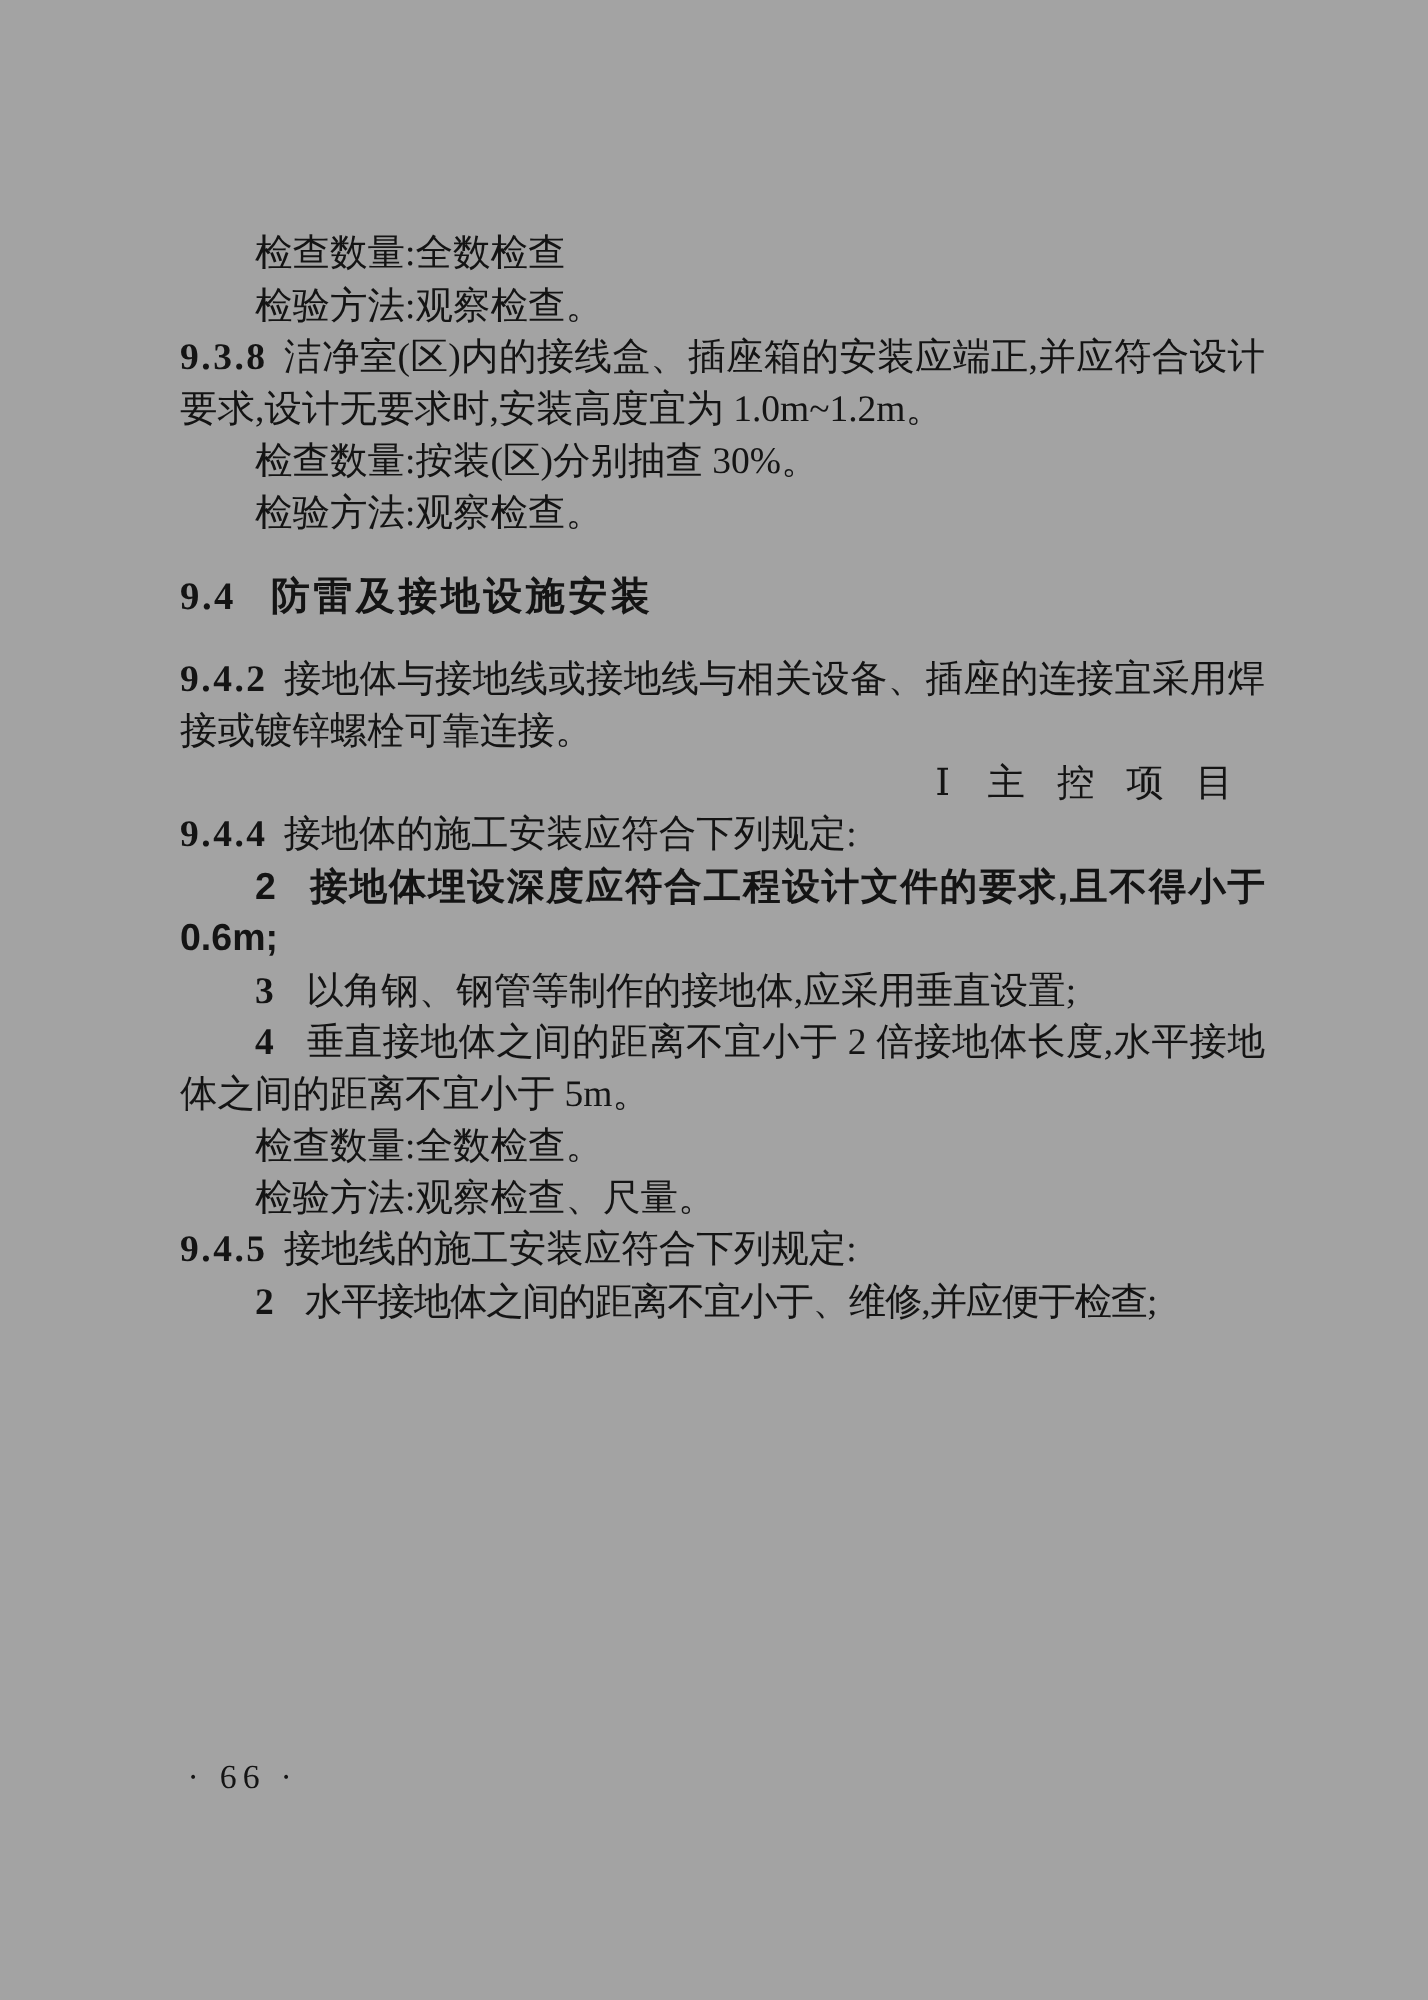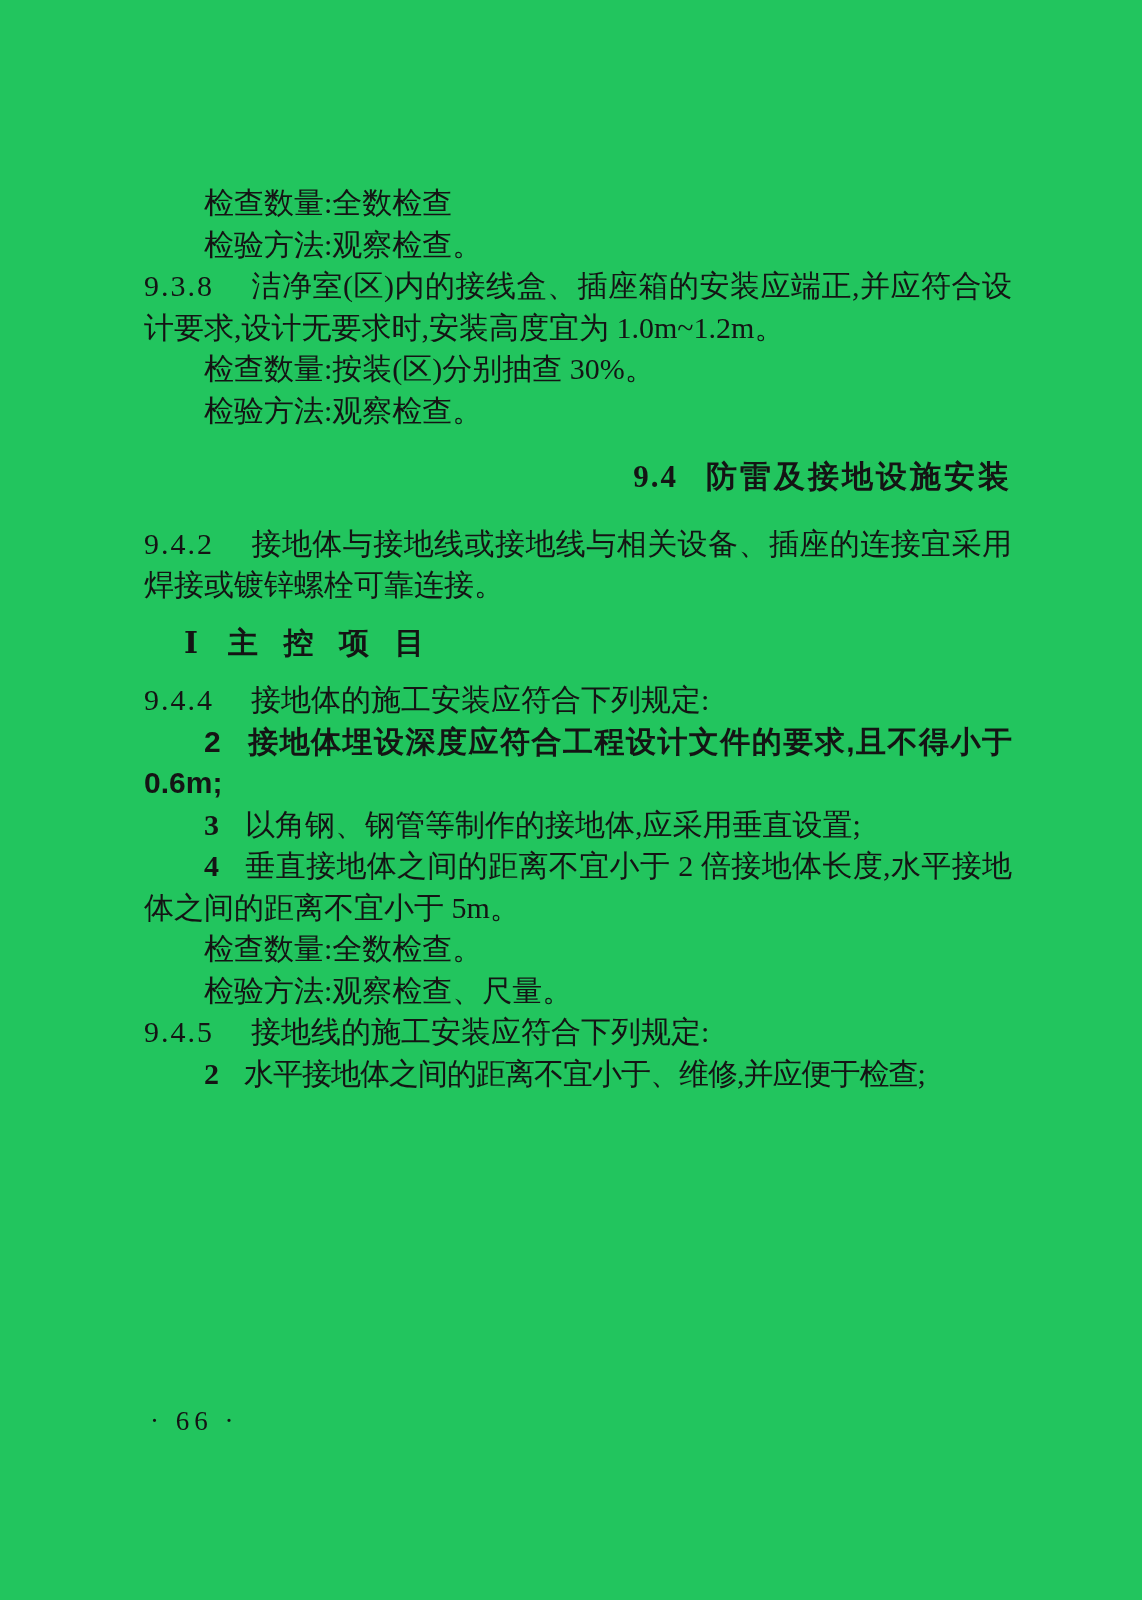--- a/index.html
+++ b/index.html
@@ -1,76 +1,75 @@
 <!DOCTYPE html>
 <html lang="zh"><head>
 <meta charset="utf-8">
 <style>
   html,body{margin:0;padding:0;background:#e8e8e8;}
   .page{
     position:relative;
     width:1142px;height:1600px;
-    background:#22c55e;
+    background:#a3a3a3;
     color:#141414;
     font-family:"Liberation Serif","DejaVu Serif",serif;
     overflow:hidden;
     margin:0 auto;
   }
   .content{
     position:absolute;
     left:144px;top:182px;
     width:868px;
     font-size:30px;
     line-height:41.5px;
   }
   .para{
     margin:0;
     text-align:justify;
   }
   .indent{text-indent:60px;}
   .clause-num{
-    font-weight:normal;
+    font-weight:bold;
     letter-spacing:2px;
-    margin-right:37px;
+    margin-right:13px;
     white-space:nowrap;
   }
   .item{
     margin:0;
     text-align:justify;
     text-indent:60px;
   }
   .item-num{
     font-weight:bold;
     margin-right:26px;
   }
   .bold-item, .bold-item .item-num{
     font-weight:bold;
     font-family:"Liberation Sans","DejaVu Sans",sans-serif;
   }
   .squeeze{letter-spacing:-1px;}
   .sec-heading{
     margin:25px 0;
-    text-align:right;
+    text-align:left;
     font-size:31px;
     line-height:41.5px;
     font-weight:bold;
   }
   .sec-heading .sec-num{
     margin-right:28px;
     letter-spacing:2px;
   }
   .sec-heading .sec-title{
     font-family:"Liberation Sans","DejaVu Sans",sans-serif;
     letter-spacing:3px;
   }
   .subsection-marker{
-    margin:16px;
-    text-align:left;
+    margin:0;
+    text-align:right;
     padding-left:24px;
-    font-weight:bold;
   }
   .marker-numeral{margin-right:30px;}
   .marker-label{letter-spacing:0.85em;}
   .page-number{
     position:absolute;
     left:150px;top:1406px;
     font-size:27px;
     letter-spacing:5px;
   }
 </style>

